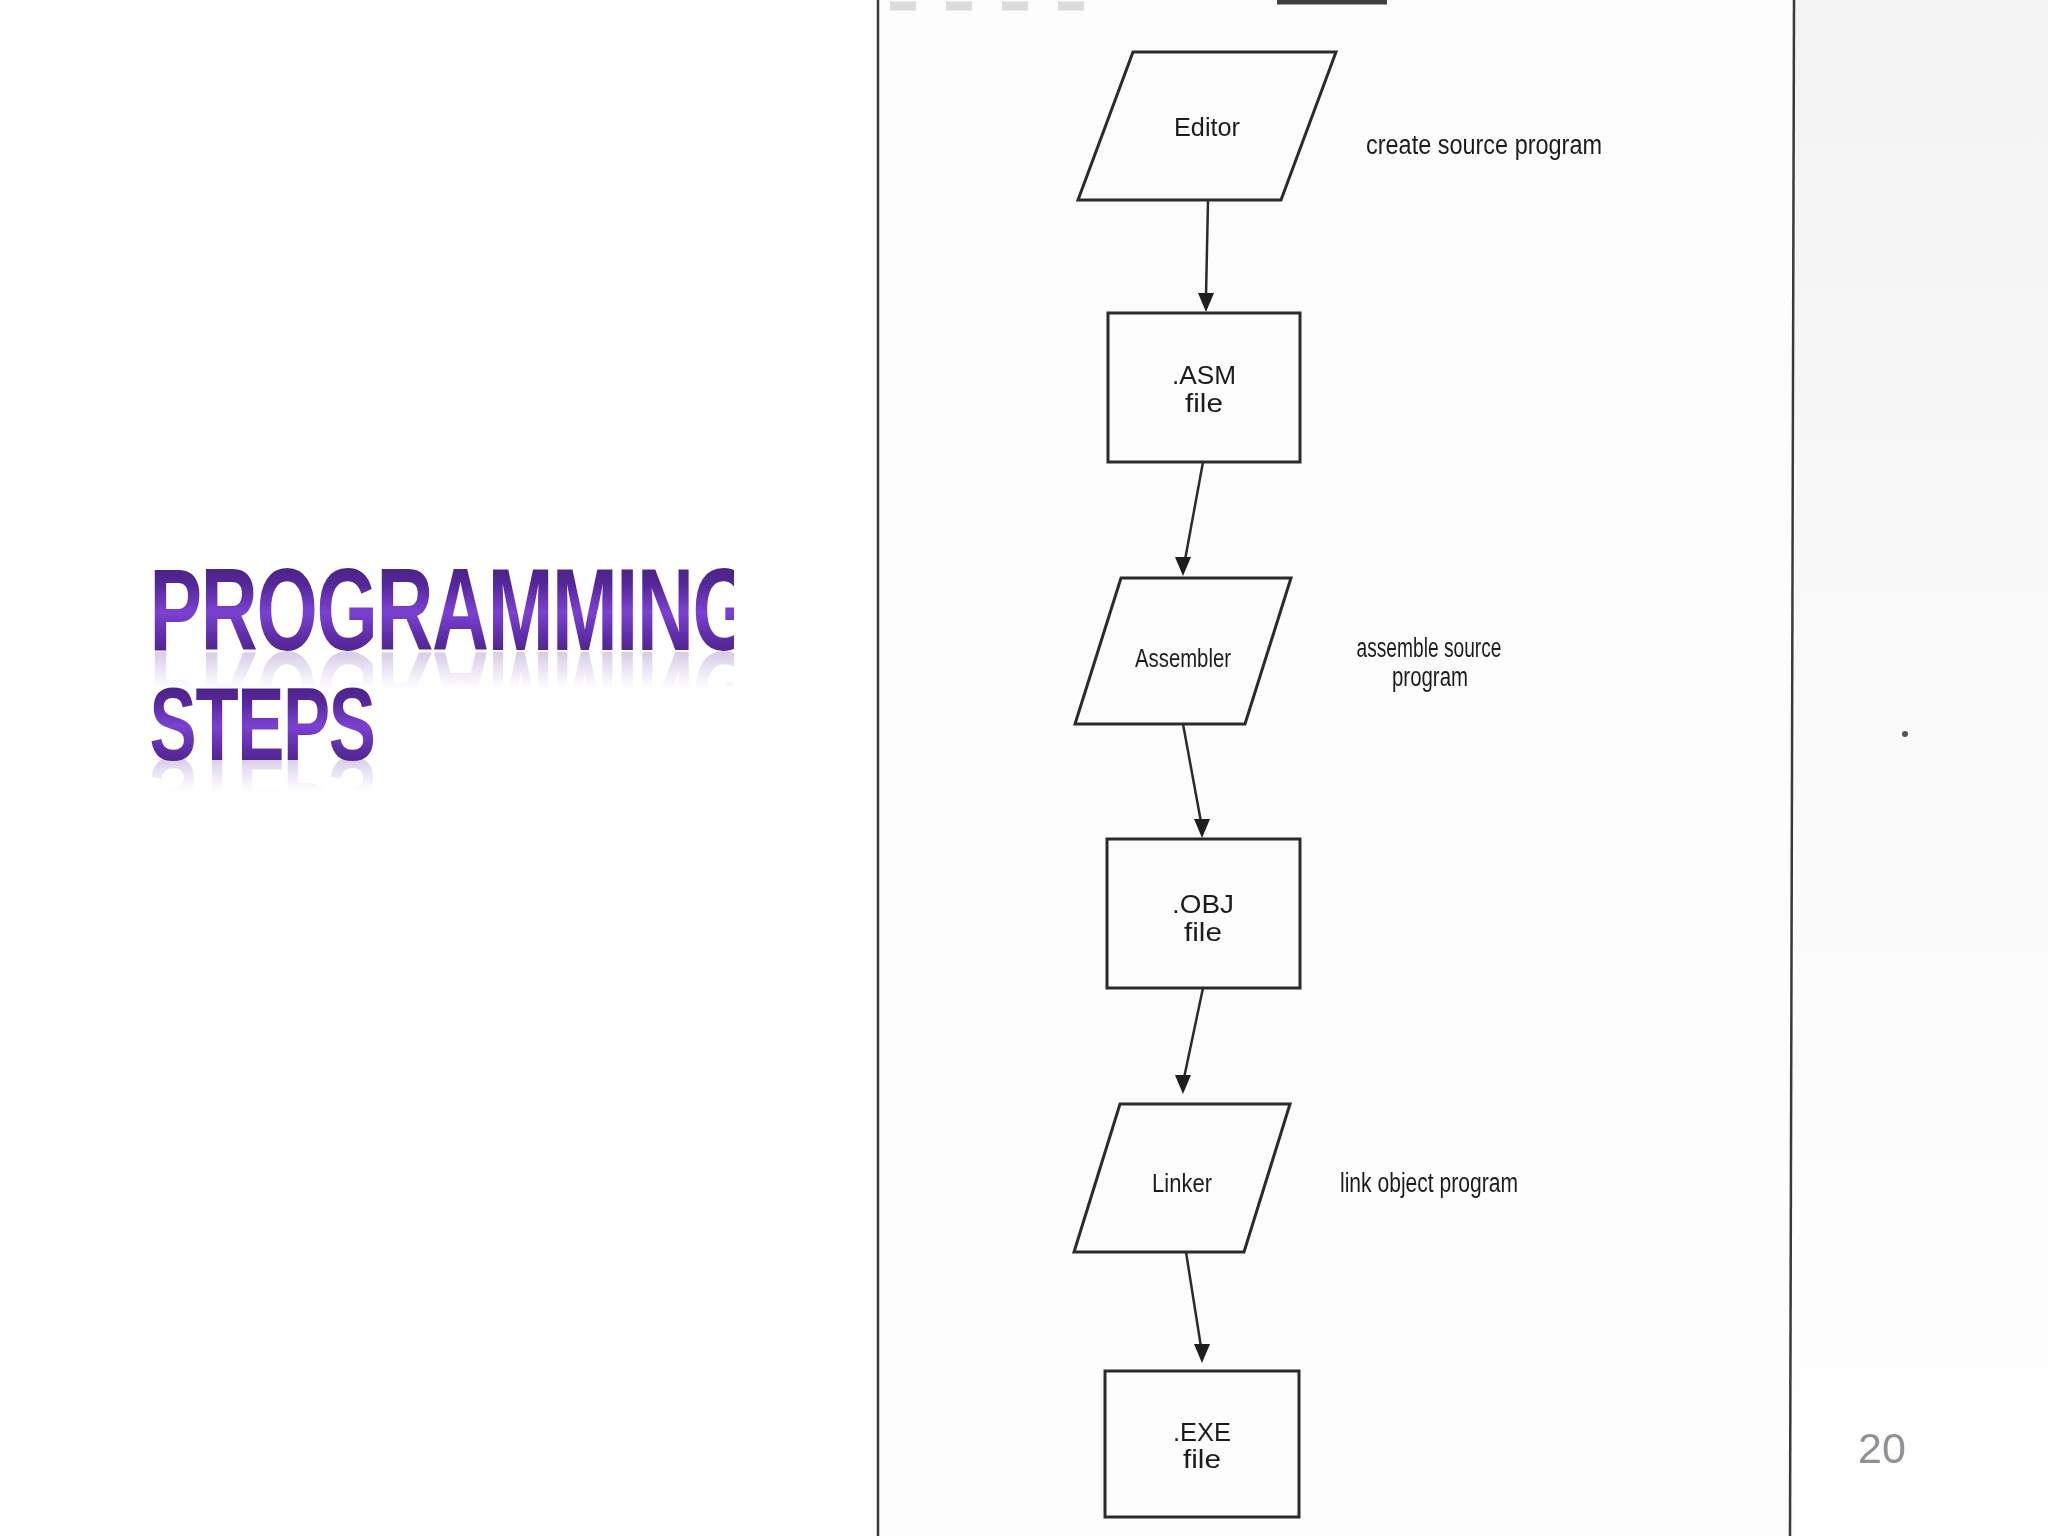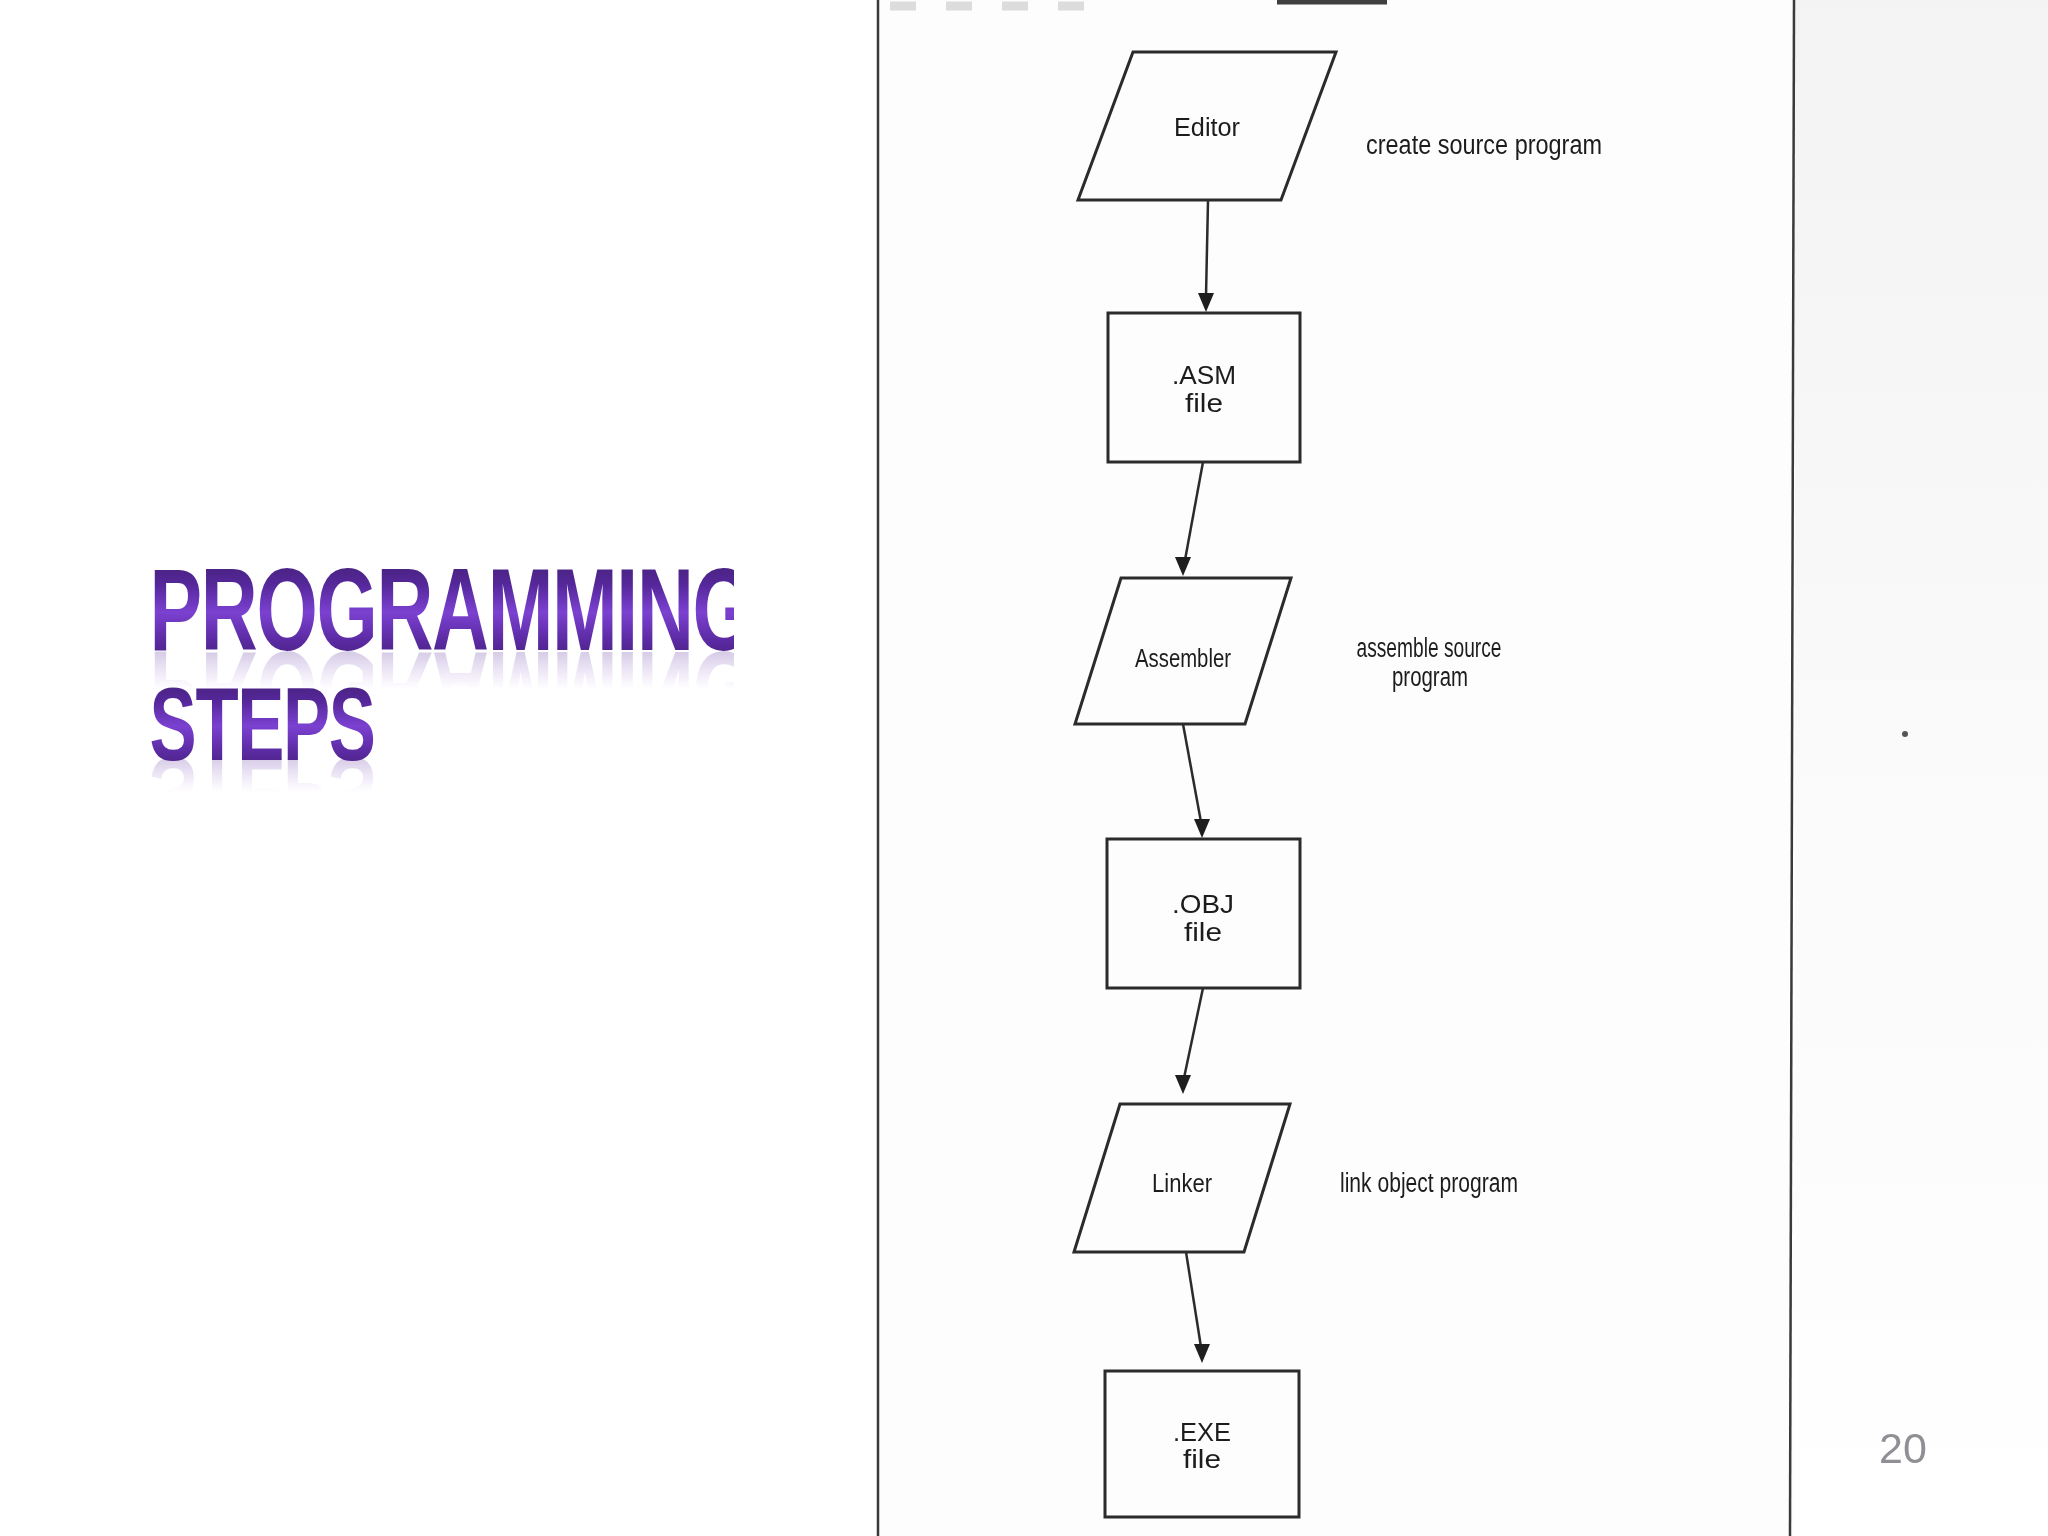--- a/index.html
+++ b/index.html
@@ -66,21 +66,20 @@
     fill: #1c1c1c;
     font-family: "Liberation Sans", "DejaVu Sans", sans-serif;
   }
   .fc-border { stroke: #3a3a3a; stroke-width: 2.5; }
 
   
   .page-number {
     position: absolute;
     left: 1858px; top: 1424px;
     width: 90px;
-    text-align: center;
     font-size: 43px;
     color: #8f9095;
   }
 </style>
 </head>
 <body>
 
 <div class="slide">
 
   <div class="title-block">

